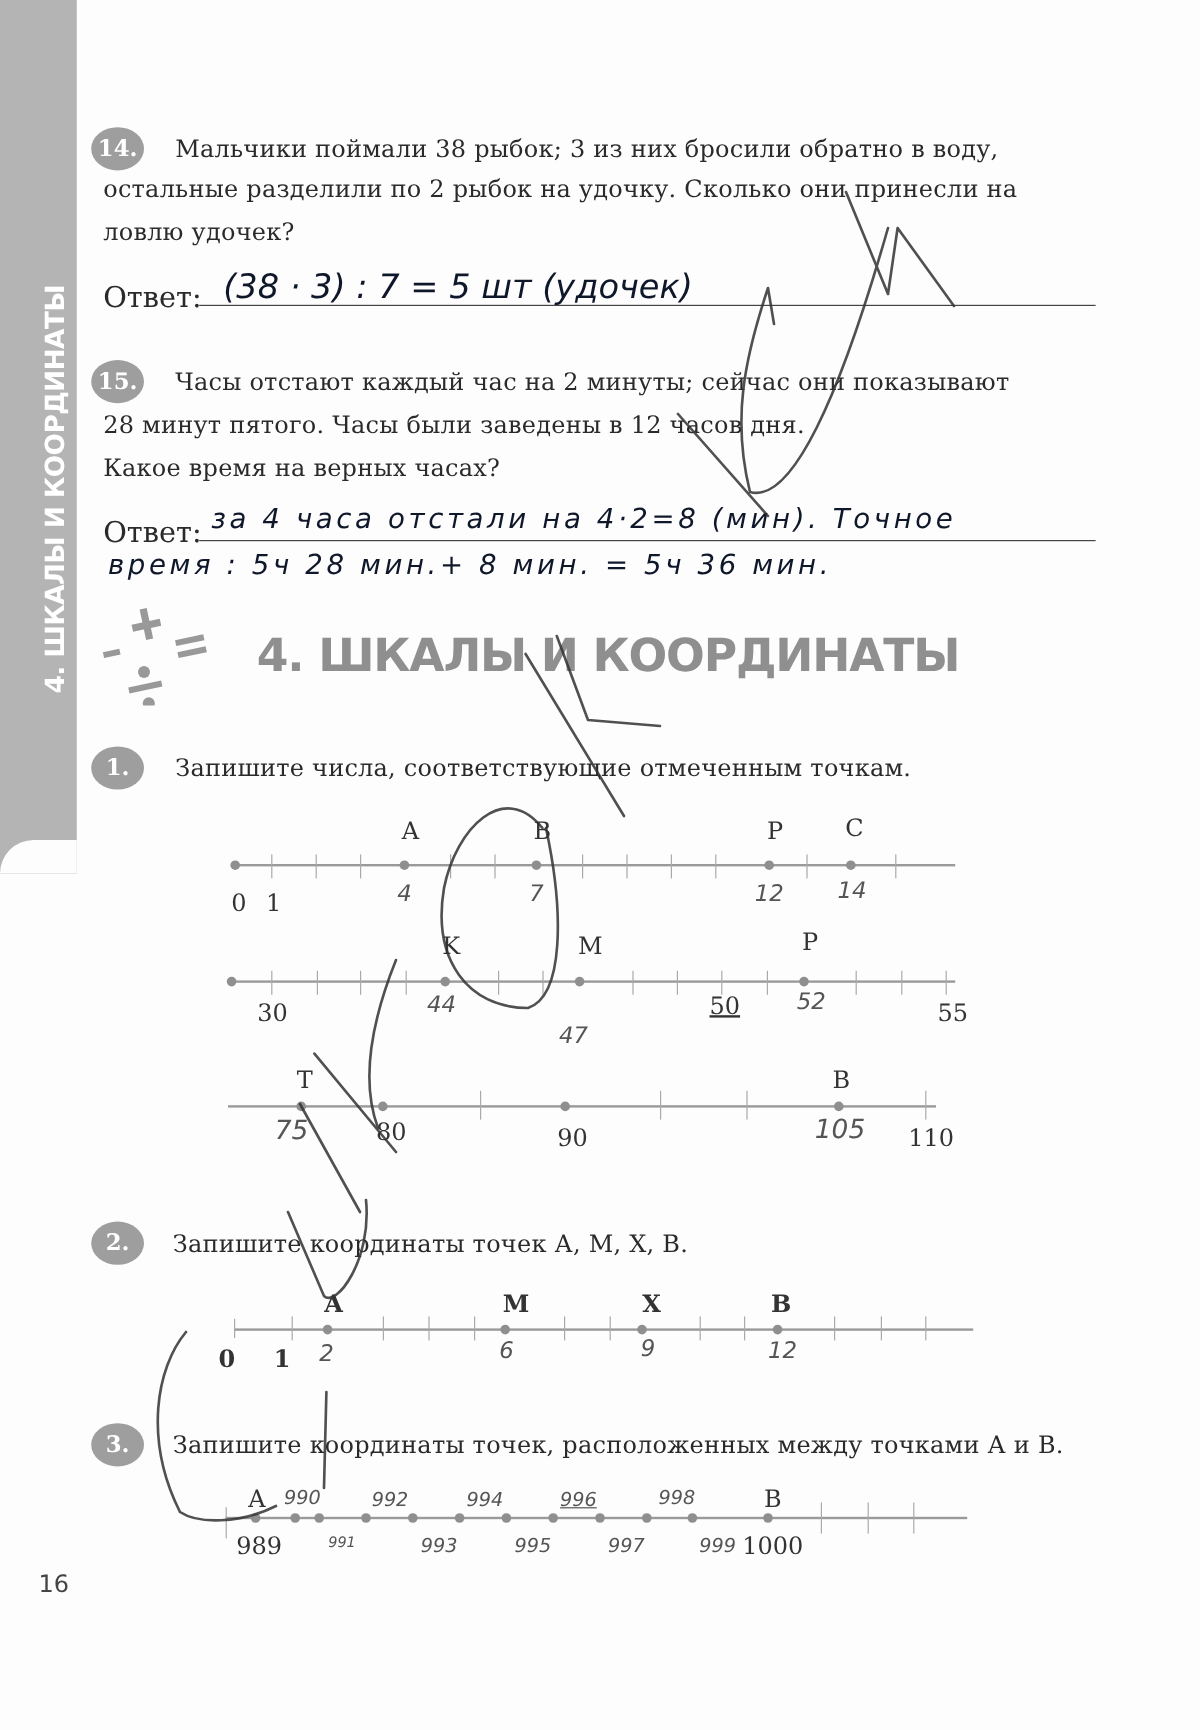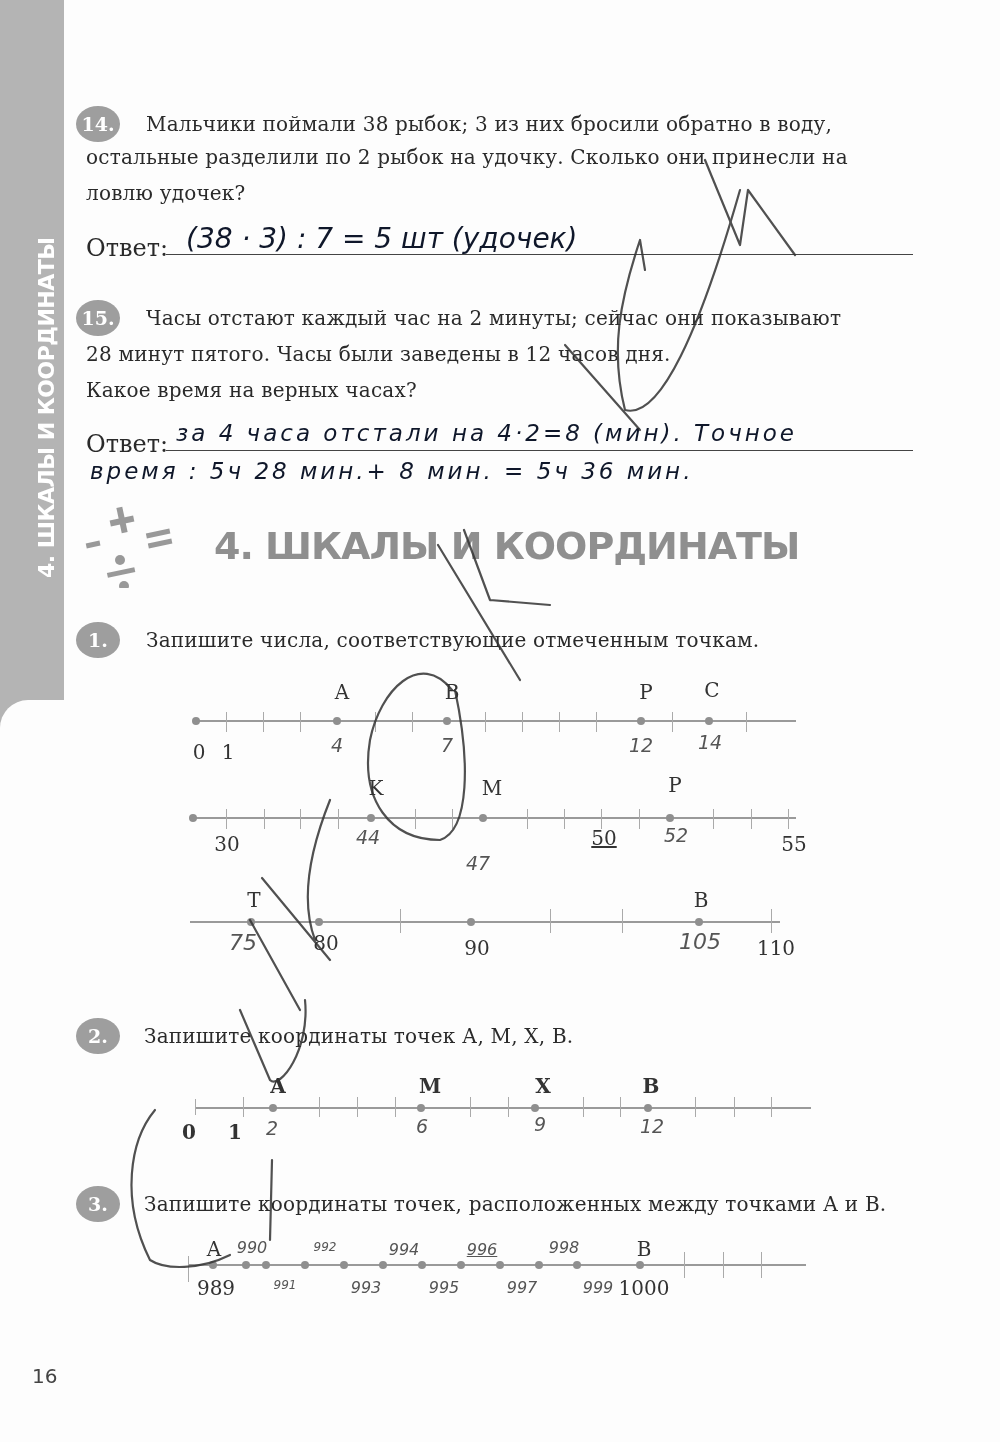--- a/index.html
+++ b/index.html
@@ -45,21 +45,21 @@
   }
   .ops { position: absolute; left: 80px; top: 498px; width: 100px; height: 90px; }
   .axis { position: absolute; height: 2px; background: #9a9a9a; }
   .tick { position: absolute; width: 1px; height: 20px; background: #aaa; }
   .dot { position: absolute; width: 8px; height: 8px; border-radius: 50%; background: #8f8f8f; }
   .plabel { position: absolute; font-size: 20px; color: #333; transform: translateX(-50%); }
   .nlabel { position: absolute; font-size: 20px; color: #333; transform: translateX(-50%); }
   .hlabel { position: absolute; font-size: 19px; color: #555; transform: translateX(-50%);
     font-family: "DejaVu Sans", "Liberation Sans", sans-serif; font-style: italic; font-weight: 300; }
   .bold { font-weight: bold; }
-  .page-number { position: absolute; left: 32px; top: 1364px; font-size: 20px;
+  .page-number { position: absolute; left: 32px; top: 1308px; font-size: 20px;
     font-family: "DejaVu Sans", "Liberation Sans", sans-serif; color: #444; }
   svg.scribble { position: absolute; left: 0; top: 0; pointer-events: none; }
 </style>
 </head>
 <body>
 
 <div class="sidebar"></div>
 <div class="sidebar-foot"></div>
 <div class="sidebar-text">4. ШКАЛЫ И КООРДИНАТЫ</div>
 
@@ -215,21 +215,21 @@
 <div class="dot" style="left:457px;top:1261px;"></div>
 <div class="dot" style="left:496px;top:1261px;"></div>
 <div class="dot" style="left:535px;top:1261px;"></div>
 <div class="dot" style="left:573px;top:1261px;"></div>
 <div class="dot" style="left:636px;top:1261px;"></div>
 <div class="plabel" style="left:214px;top:1237px;">A</div>
 <div class="plabel" style="left:644px;top:1237px;">B</div>
 <div class="nlabel" style="left:216px;top:1276px;">989</div>
 <div class="nlabel" style="left:644px;top:1276px;">1000</div>
 <div class="hlabel" style="left:252px;top:1238px;font-size:16px;">990</div>
-<div class="hlabel" style="left:325px;top:1240px;font-size:12px;">992</div>
+<div class="hlabel" style="left:325px;top:1240px;font-size:16px;">992</div>
 <div class="hlabel" style="left:404px;top:1240px;font-size:16px;">994</div>
 <div class="hlabel" style="left:482px;top:1240px;font-size:16px;text-decoration:underline;">996</div>
 <div class="hlabel" style="left:564px;top:1238px;font-size:16px;">998</div>
 <div class="hlabel" style="left:285px;top:1278px;font-size:12px;">991</div>
 <div class="hlabel" style="left:366px;top:1278px;font-size:16px;">993</div>
 <div class="hlabel" style="left:444px;top:1278px;font-size:16px;">995</div>
 <div class="hlabel" style="left:522px;top:1278px;font-size:16px;">997</div>
 <div class="hlabel" style="left:598px;top:1278px;font-size:16px;">999</div>
 
 <div class="page-number">16</div>

